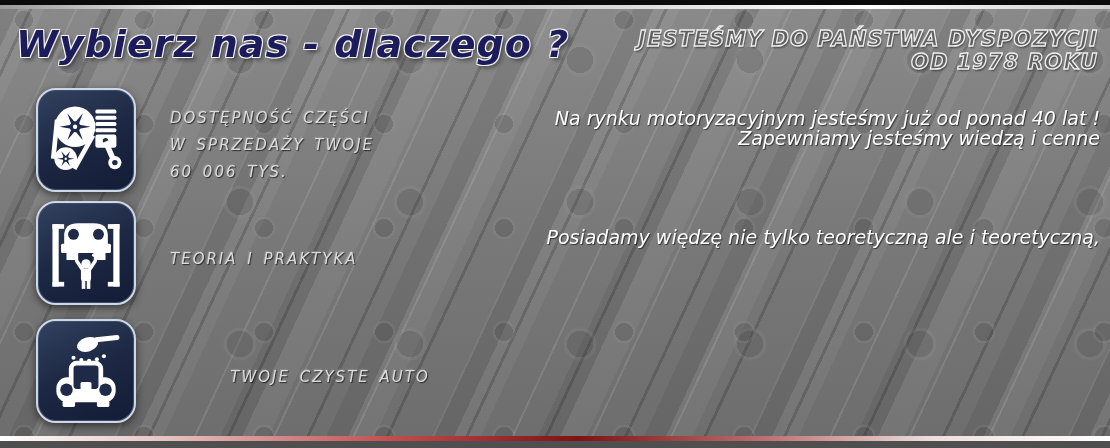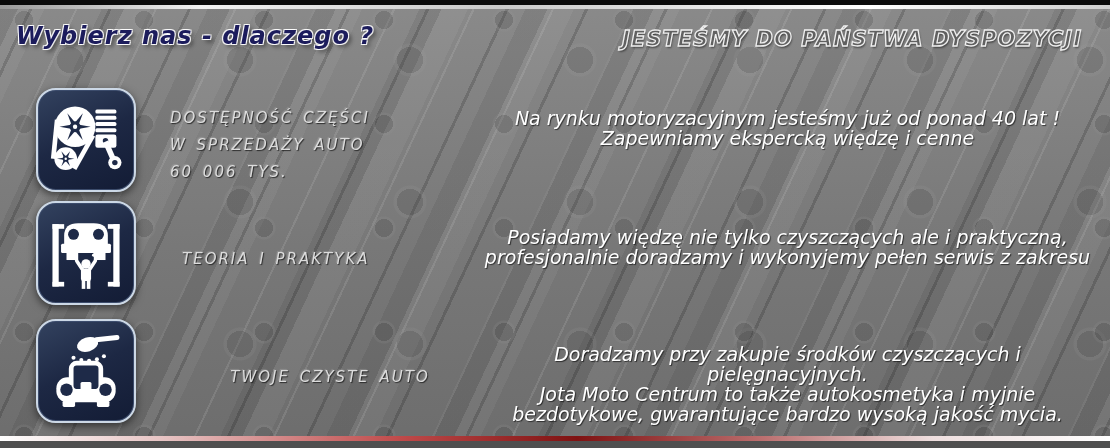--- a/index.html
+++ b/index.html
@@ -22,66 +22,67 @@
   }
   .top-black{position:absolute;top:0;left:0;right:0;height:5px;background:#0b0b0b;}
   .top-line{position:absolute;top:5px;left:0;right:0;height:4px;
     background:linear-gradient(90deg,#9a9a9a,#f2f2f2 18%,#c9c9c9 45%,#ffffff 78%,#cfcfcf);}
   .bottom-line{position:absolute;bottom:7px;left:0;right:0;height:5px;
     background:linear-gradient(90deg,#ffffff 0%,#e6c2c2 15%,#c04a4a 36%,#7f1212 52%,#b96a6a 68%,#eedede 84%,#ffffff 100%);}
   .bottom-dark{position:absolute;bottom:0;left:0;right:0;height:7px;background:#4f4f4f;}
 
   .page-title{
     position:absolute;left:16px;top:22px;
-    font-size:24px;font-style:italic;font-weight:bold;letter-spacing:1px;
+    font-size:38px;font-style:italic;font-weight:bold;letter-spacing:1px;
     color:#1c1c5c;white-space:nowrap;
     text-shadow:-1px -1px 0 rgba(255,255,255,.85), 1px -1px 0 rgba(255,255,255,.85),
                 -1px 1px 0 rgba(255,255,255,.85), 1px 1px 0 rgba(255,255,255,.85),
                 3px 3px 4px rgba(0,0,0,.45);
   }
   .tagline{
-    position:absolute;right:28px;top:28px;text-align:right;
+    position:absolute;right:12px;top:28px;text-align:right;
     font-size:21px;line-height:23px;font-weight:bold;font-style:italic;letter-spacing:1px;
     color:#606060;-webkit-text-stroke:1.3px #efefef;
     text-shadow:1px 2px 2px rgba(0,0,0,.45);
   }
   .tile{
     position:absolute;left:36px;width:100px;height:104px;border-radius:20px;
     background:linear-gradient(155deg,#33425f 0%,#1d2844 48%,#131c35 100%);
     border:2px solid #ccd8e6;box-sizing:border-box;padding:9px;
     box-shadow:0 3px 8px rgba(0,0,0,.55), inset 0 0 0 1px #3c4c6c;
   }
   .tile svg{width:100%;height:100%;display:block;}
   .tile-1{top:88px;} .tile-2{top:201px;} .tile-3{top:319px;}
 
   .feature-label{
     position:absolute;left:170px;width:320px;
     font-size:15px;line-height:27px;font-style:italic;letter-spacing:2px;word-spacing:3px;
     color:#dcdcdc;text-shadow:1px 1px 1px rgba(30,30,30,.85), -1px -1px 1px rgba(255,255,255,.18);
   }
-  .label-1{top:105px;} .label-2{top:246px;margin-left:12px;} .label-3{top:364px;text-align:center;}
+  .label-1{top:105px;} .label-2{top:246px;} .label-3{top:364px;text-align:center;}
 
   .feature-desc{
-    position:absolute;right:10px;width:625px;text-align:center;
+    position:absolute;right:10px;width:625px;text-align:right;
     font-size:19px;line-height:20px;font-style:italic;
     color:#ffffff;text-shadow:1px 1px 1px rgba(0,0,0,.6);
   }
   .desc-1{top:108px;} .desc-2{top:227px;} .desc-3{top:344px;}
 </style>
 </head>
 <body>
 
 <div class="banner">
   <div class="top-black"></div>
   <div class="top-line"></div>
 
   <div class="page-title">Wybierz nas - dlaczego ?</div>
 
   <div class="tagline">
     <div>JESTEŚMY DO PAŃSTWA DYSPOZYCJI</div>
+    <div>OD 1978 ROKU</div>
   </div>
 
   <div class="tile tile-1">
     <svg viewBox="0 0 100 100">
       <line x1="13" y1="24" x2="8" y2="74" stroke="#fff" stroke-width="6"></line>
       <line x1="59" y1="44" x2="35" y2="87" stroke="#fff" stroke-width="6"></line>
       <g id="pulley">
         <circle cx="36" cy="33" r="26" fill="#fff"></circle>
         <g fill="#1e2a48">
           <polygon points="41.4,30.5 56,33 41.4,35.5"></polygon>
@@ -103,26 +104,26 @@
         <rect x="62" y="43" width="27" height="17" rx="3"></rect>
       </g>
       <circle cx="75" cy="51" r="3.5" fill="#1e2a48"></circle>
       <line x1="75" y1="52" x2="86" y2="77" stroke="#fff" stroke-width="7"></line>
       <circle cx="87" cy="79" r="8.5" fill="#fff"></circle>
       <circle cx="87" cy="79" r="3.5" fill="#1e2a48"></circle>
     </svg>
   </div>
   <div class="feature-label label-1">
     <div>DOSTĘPNOŚĆ CZĘŚCI</div>
-    <div>W SPRZEDAŻY AUTO</div>
+    <div>W SPRZEDAŻY TWOJE</div>
     <div>60 006 TYS.</div>
   </div>
   <div class="feature-desc desc-1">
     <div>Na rynku motoryzacyjnym jesteśmy już od ponad 40 lat !</div>
-    <div>Zapewniamy ekspercką więdzę i cenne</div>
+    <div>Zapewniamy jesteśmy wiedzą i cenne</div>
   </div>
 
   <div class="tile tile-2">
     <svg viewBox="0 0 100 100">
       <g fill="#fff">
         <rect x="7" y="13" width="8" height="80"></rect>
         <rect x="7" y="13" width="15" height="6"></rect>
         <rect x="7" y="87" width="15" height="6"></rect>
         <rect x="85" y="13" width="8" height="80"></rect>
         <rect x="78" y="13" width="15" height="6"></rect>
@@ -140,22 +141,21 @@
       <rect x="51" y="84" width="4.6" height="12" fill="#fff"></rect>
       <line x1="46" y1="72" x2="38" y2="60" stroke="#fff" stroke-width="4.5" stroke-linecap="round"></line>
       <line x1="54" y1="72" x2="62" y2="60" stroke="#fff" stroke-width="4.5" stroke-linecap="round"></line>
       <rect x="58" y="52" width="14" height="4" rx="2" fill="#fff" transform="rotate(-35 58 54)"></rect>
     </svg>
   </div>
   <div class="feature-label label-2">
     <div>TEORIA I PRAKTYKA</div>
   </div>
   <div class="feature-desc desc-2">
-    <div>Posiadamy więdzę nie tylko czyszczących ale i praktyczną,</div>
-    <div>profesjonalnie doradzamy i wykonyjemy pełen serwis z zakresu</div>
+    <div>Posiadamy więdzę nie tylko teoretyczną ale i teoretyczną,</div>
   </div>
 
   <div class="tile tile-3">
     <svg viewBox="0 0 100 100">
       <ellipse cx="52" cy="16" rx="14" ry="9" fill="#fff" transform="rotate(-18 52 16)"></ellipse>
       <rect x="60" y="7" width="33" height="6.5" rx="3" fill="#fff" transform="rotate(-6 60 10)"></rect>
       <g fill="#fff">
         <circle cx="34" cy="33" r="2.6"></circle>
         <circle cx="44" cy="36" r="2.6"></circle>
         <circle cx="54" cy="37" r="2.6"></circle>
@@ -167,21 +167,16 @@
       <rect x="43" y="64" width="14" height="12" rx="2" fill="#fff"></rect>
       <circle cx="25" cy="74" r="8" fill="#1e2a48"></circle>
       <circle cx="75" cy="74" r="8" fill="#1e2a48"></circle>
       <rect x="20" y="88" width="16" height="8" rx="2" fill="#fff"></rect>
       <rect x="64" y="88" width="16" height="8" rx="2" fill="#fff"></rect>
     </svg>
   </div>
   <div class="feature-label label-3">
     <div>TWOJE CZYSTE AUTO</div>
   </div>
-  <div class="feature-desc desc-3">
-    <div>Doradzamy przy zakupie środków czyszczących i pielęgnacyjnych.</div>
-    <div>Jota Moto Centrum to także autokosmetyka i myjnie</div>
-    <div>bezdotykowe, gwarantujące bardzo wysoką jakość mycia.</div>
-  </div>
 
   <div class="bottom-line"></div>
   <div class="bottom-dark"></div>
 </div>
 
 </body></html>

